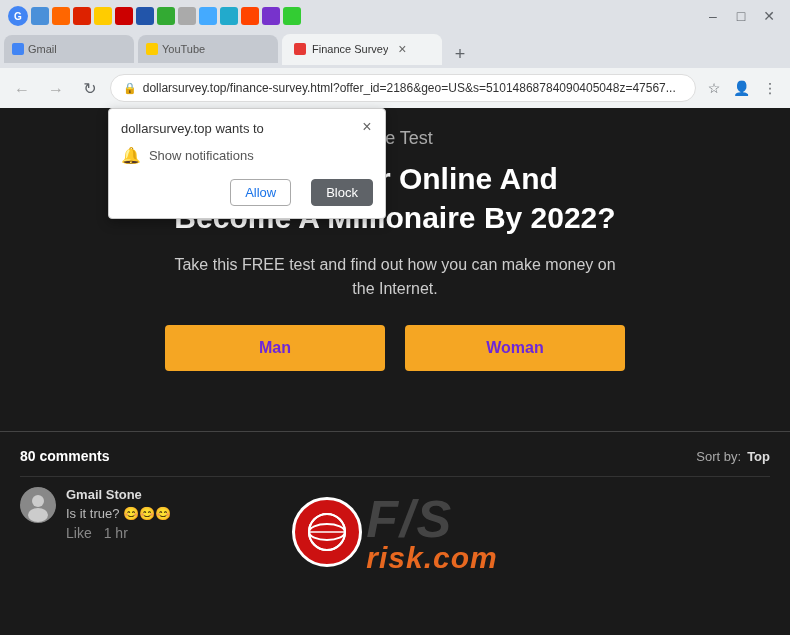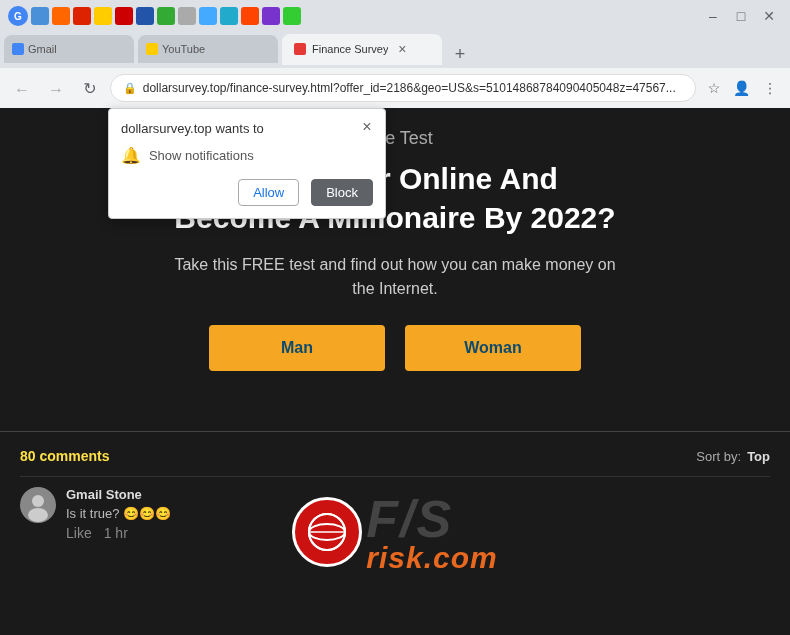--- a/index.html
+++ b/index.html
@@ -171,21 +171,21 @@
       align-items: center;
       gap: 8px;
       color: #555;
       font-size: 13px;
       margin-bottom: 14px;
     }
     .bell-icon { font-size: 16px; }
     .popup-buttons {
       display: flex;
       justify-content: flex-end;
-      gap: 12px;
+      gap: 20px;
     }
     .popup-btn {
       padding: 5px 14px;
       border-radius: 4px;
       font-size: 13px;
       cursor: pointer;
       border: 1px solid #ccc;
     }
     .popup-btn.allow {
       color: #1a73e8;
@@ -283,24 +283,24 @@
       color: white;
       margin-bottom: 16px;
     }
     .gender-buttons {
       display: flex;
       justify-content: center;
       gap: 20px;
       margin-bottom: 30px;
     }
     .gender-btn {
-      width: 176px;
+      width: 220px;
       padding: 14px 20px;
       background: #f5a623;
-      color: #0c4a6e;
+      color: #6d28d9;
       font-size: 16px;
       font-weight: bold;
       border: none;
       border-radius: 4px;
       cursor: pointer;
     }
 
     
     .comments-section {
       border-top: 1px solid #444;
@@ -310,21 +310,21 @@
     .comments-header {
       display: flex;
       align-items: center;
       justify-content: space-between;
       margin-bottom: 12px;
       color: #ccc;
       font-size: 14px;
     }
     .comments-count {
       font-weight: bold;
-      color: #fde047;
+      color: #ffffff;
     }
     .sort-by {
       display: flex;
       align-items: center;
       gap: 6px;
       color: #aaa;
       font-size: 13px;
     }
     .sort-value {
       color: #ddd;

